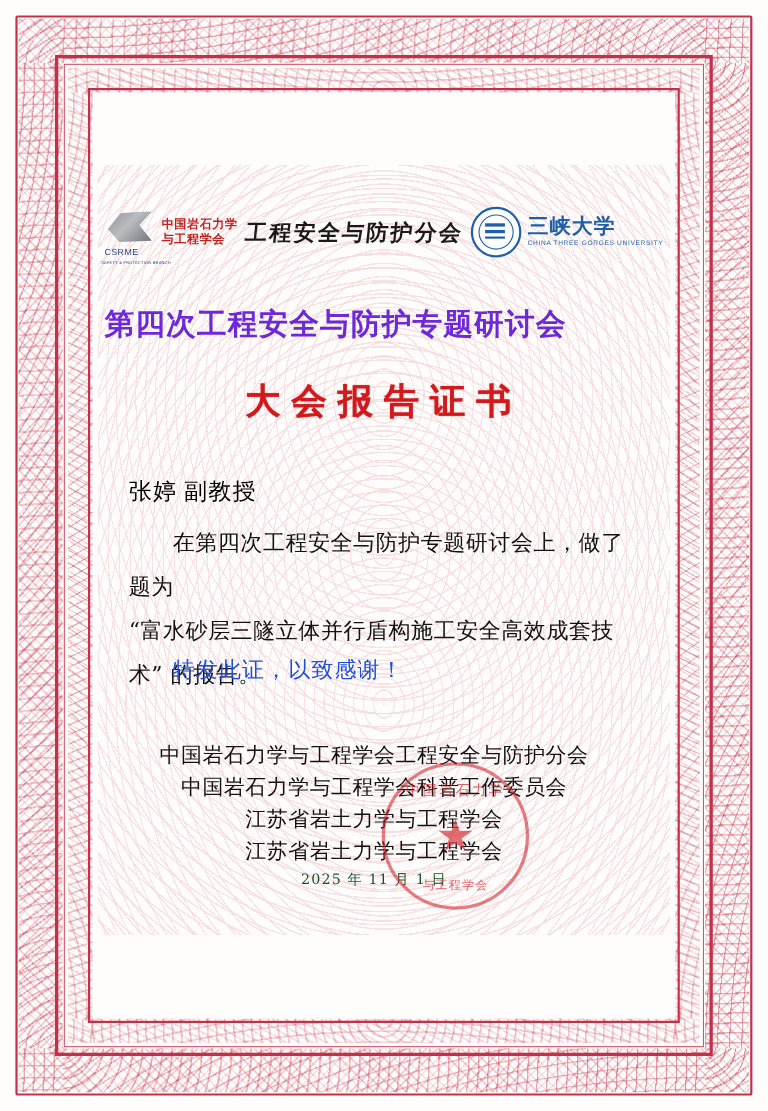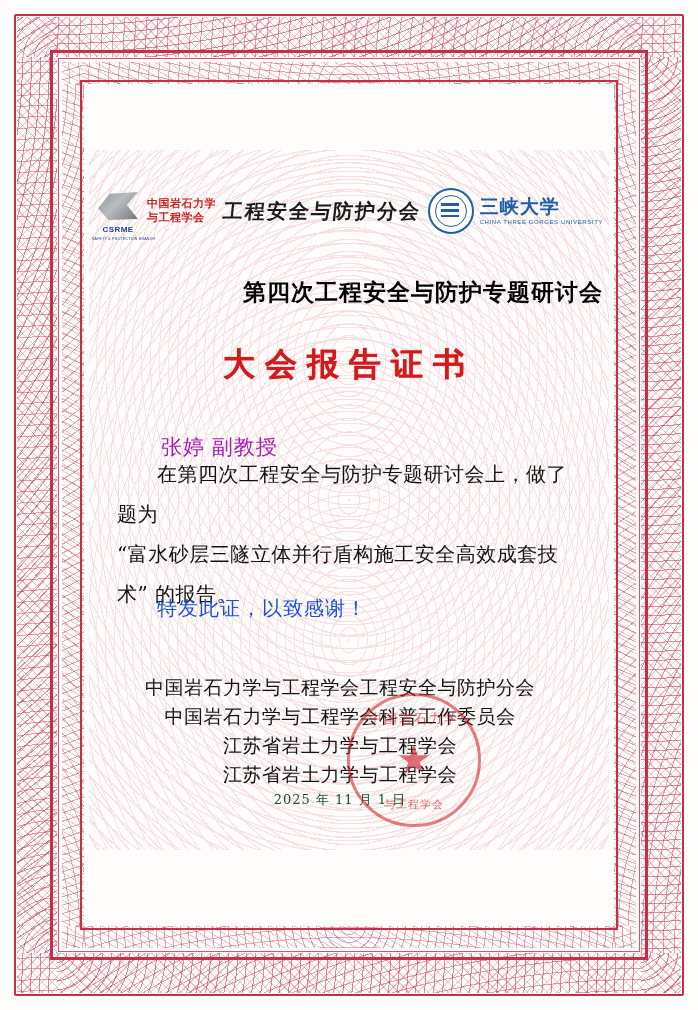--- a/index.html
+++ b/index.html
@@ -132,23 +132,22 @@
     position: absolute;
     left: 3px; top: 4px;
     width: 40px; height: 28px;
     background: linear-gradient(135deg, #8d9296 0%, #b9bdc0 45%, #6f7478 100%);
     clip-path: polygon(0% 58%, 30% 6%, 100% 0%, 72% 46%, 100% 96%, 26% 100%);
   }
   .csrme-mark .mark-text {
     position: absolute;
     left: 0; bottom: 0;
     width: 46px;
-    text-align: center;
     font-family: "Liberation Sans", sans-serif;
-    font-weight: bold;
+    font-weight: normal;
     font-size: 8px;
     letter-spacing: 0.4px;
     color: #23428e;
   }
   .csrme-mark .mark-sub {
     position: absolute;
     left: -3px; bottom: -7px;
     width: 52px;
     text-align: center;
     font-family: "Liberation Sans", sans-serif;
@@ -219,52 +218,51 @@
     font-size: 6px;
     color: #1f5fa8;
     letter-spacing: 0.6px;
     margin-top: 2px;
   }
 
   .title-main {
     position: absolute;
     left: 0; top: 182px;
     width: 508px;
-    text-align: right;
+    text-align: left;
     font-family: "DejaVu Serif", serif;
     font-weight: bold;
-    font-size: 23px;
-    letter-spacing: 1px;
-    color: #000000;
+    font-size: 27px;
+    letter-spacing: 1px;
+    color: #6d28d9;
   }
   .title-award {
     position: absolute;
     left: 0; top: 248px;
     width: 508px;
     text-align: center;
     font-family: "DejaVu Serif", serif;
     font-weight: bold;
     font-size: 32px;
     letter-spacing: 10px;
     color: #d2191c;
     text-shadow: 0 0 1px #d2191c;
   }
 
   .recipient {
     position: absolute;
     left: 22px; top: 338px;
-    font-family: Liberation Sans, sans-serif;
+    font-family: Liberation Serif, serif;
     font-size: 21px;
-    color: #a21caf;
-    letter-spacing: 1px;
-    margin-left: 44px;
+    color: #000000;
+    letter-spacing: 1px;
   }
   .body-text {
     position: absolute;
-    left: 22px; top: 359px;
+    left: 22px; top: 378px;
     width: 470px;
     font-family: "DejaVu Serif", serif;
     font-size: 20px;
     line-height: 40px;
     color: #111;
     letter-spacing: 0.5px;
   }
   .body-text .indent { text-indent: 2em; display: block; }
   .thanks {
     position: absolute;

